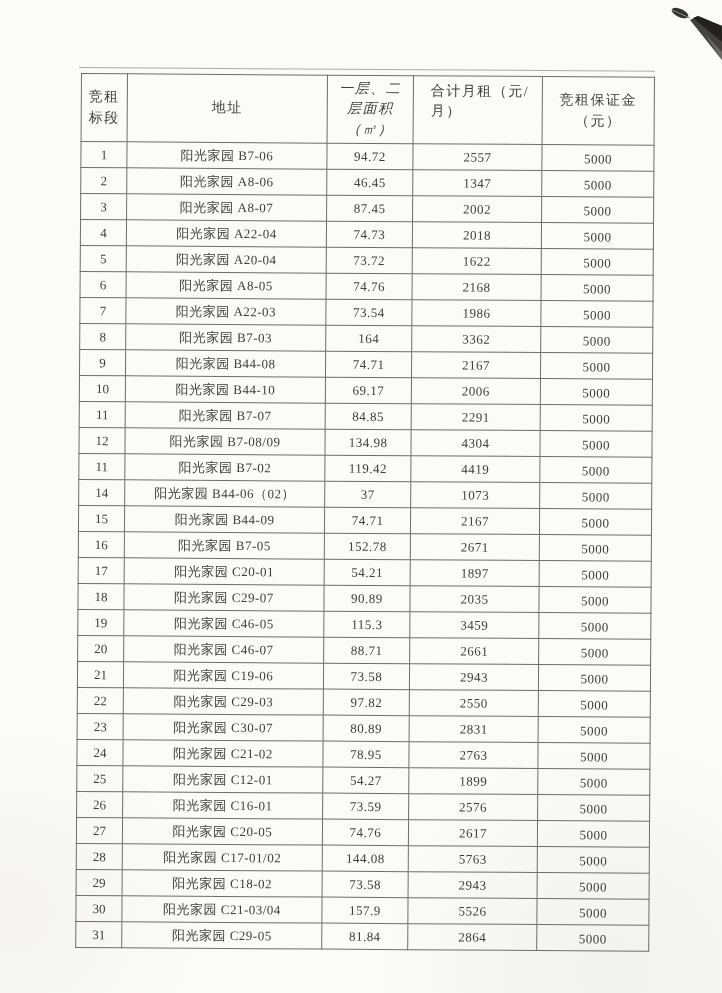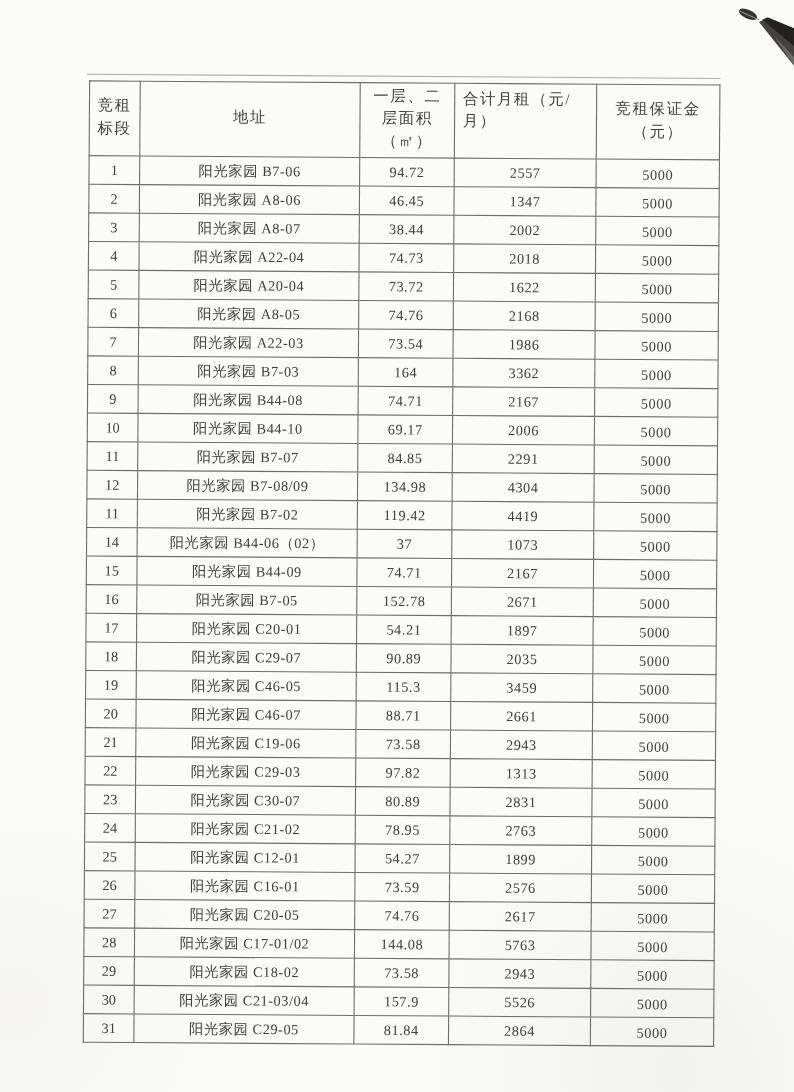--- a/index.html
+++ b/index.html
@@ -57,25 +57,25 @@
     color:var(--ink);
     font-weight:normal;
   }
   .bid-table thead th{
     height:68px;
     font-size:14px;
     line-height:1.45;
     white-space:pre-line;
     letter-spacing:1.5px;
   }
-  th.hdr-area{font-size:13.5px;line-height:1.3;letter-spacing:1px;}
+  th.hdr-area{font-size:13.5px;line-height:1.3;letter-spacing:1px;font-style:italic;}
   th.hdr-rent{
     text-align:left;
     vertical-align:top;
-    padding:5px 0 0 7px;
+    padding:5px 0 0 17px;
     line-height:1.5;
     letter-spacing:2px;
   }
   .bid-table tbody td{
     height:26px;
     font-size:13px;
   }
   td.cell-no{font-size:12.5px;}
   td.cell-address{letter-spacing:0.5px;}
   td.cell-area,td.cell-rent,td.cell-deposit{
@@ -140,21 +140,21 @@
         <tr>
     <td class="cell-no">2</td>
     <td class="cell-address">阳光家园 A8-06</td>
     <td class="cell-area">46.45</td>
     <td class="cell-rent">1347</td>
     <td class="cell-deposit">5000</td>
   </tr>
         <tr>
     <td class="cell-no">3</td>
     <td class="cell-address">阳光家园 A8-07</td>
-    <td class="cell-area">38.44</td>
+    <td class="cell-area">87.45</td>
     <td class="cell-rent">2002</td>
     <td class="cell-deposit">5000</td>
   </tr>
         <tr>
     <td class="cell-no">4</td>
     <td class="cell-address">阳光家园 A22-04</td>
     <td class="cell-area">74.73</td>
     <td class="cell-rent">2018</td>
     <td class="cell-deposit">5000</td>
   </tr>
@@ -274,21 +274,21 @@
     <td class="cell-no">21</td>
     <td class="cell-address">阳光家园 C19-06</td>
     <td class="cell-area">73.58</td>
     <td class="cell-rent">2943</td>
     <td class="cell-deposit">5000</td>
   </tr>
         <tr>
     <td class="cell-no">22</td>
     <td class="cell-address">阳光家园 C29-03</td>
     <td class="cell-area">97.82</td>
-    <td class="cell-rent">1313</td>
+    <td class="cell-rent">2550</td>
     <td class="cell-deposit">5000</td>
   </tr>
         <tr>
     <td class="cell-no">23</td>
     <td class="cell-address">阳光家园 C30-07</td>
     <td class="cell-area">80.89</td>
     <td class="cell-rent">2831</td>
     <td class="cell-deposit">5000</td>
   </tr>
         <tr>

